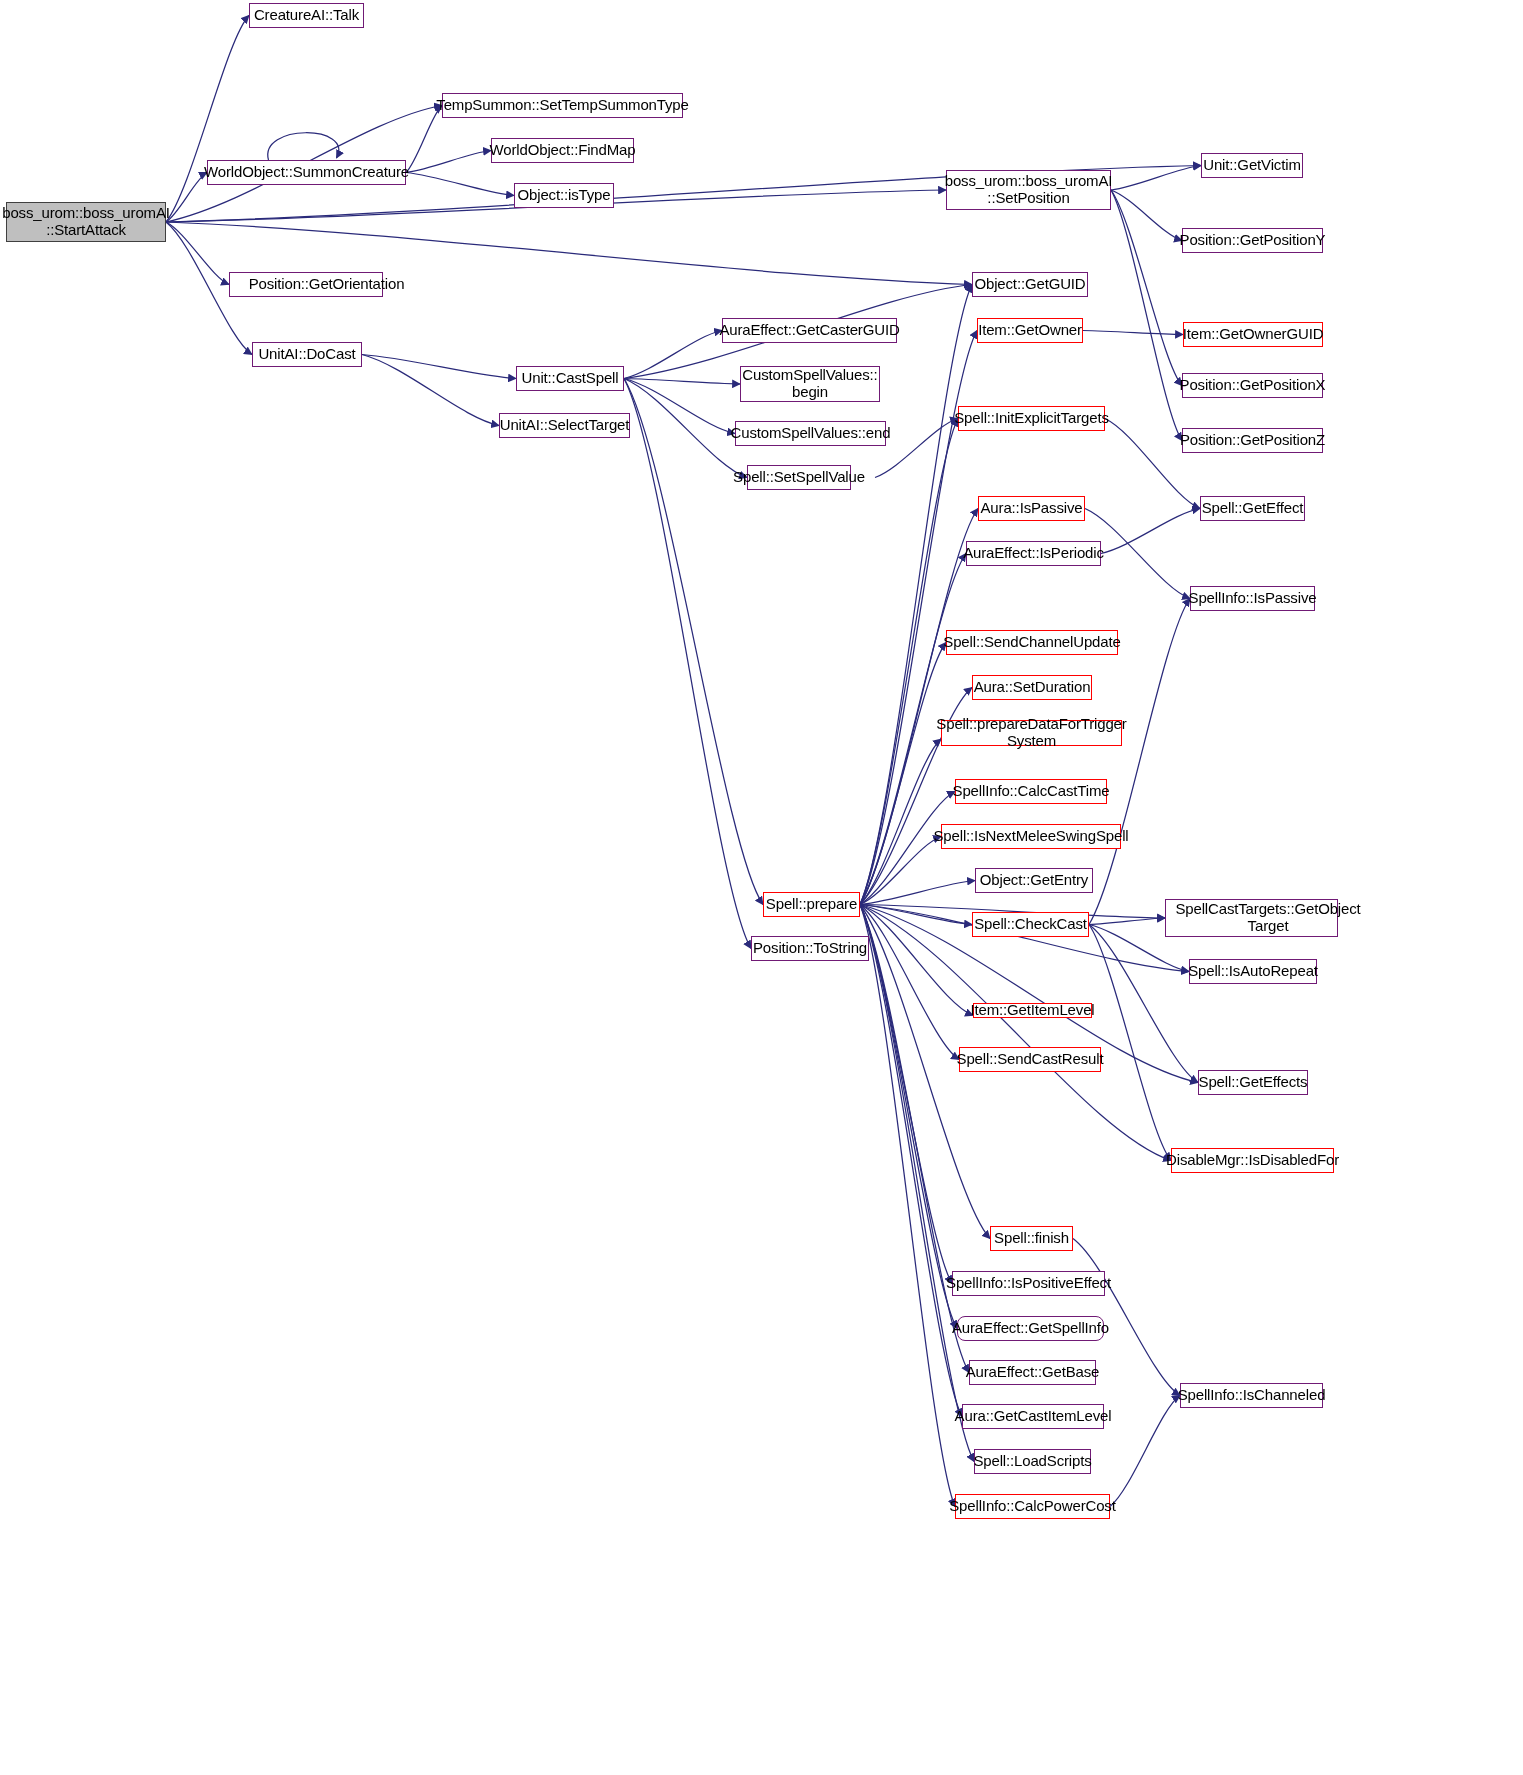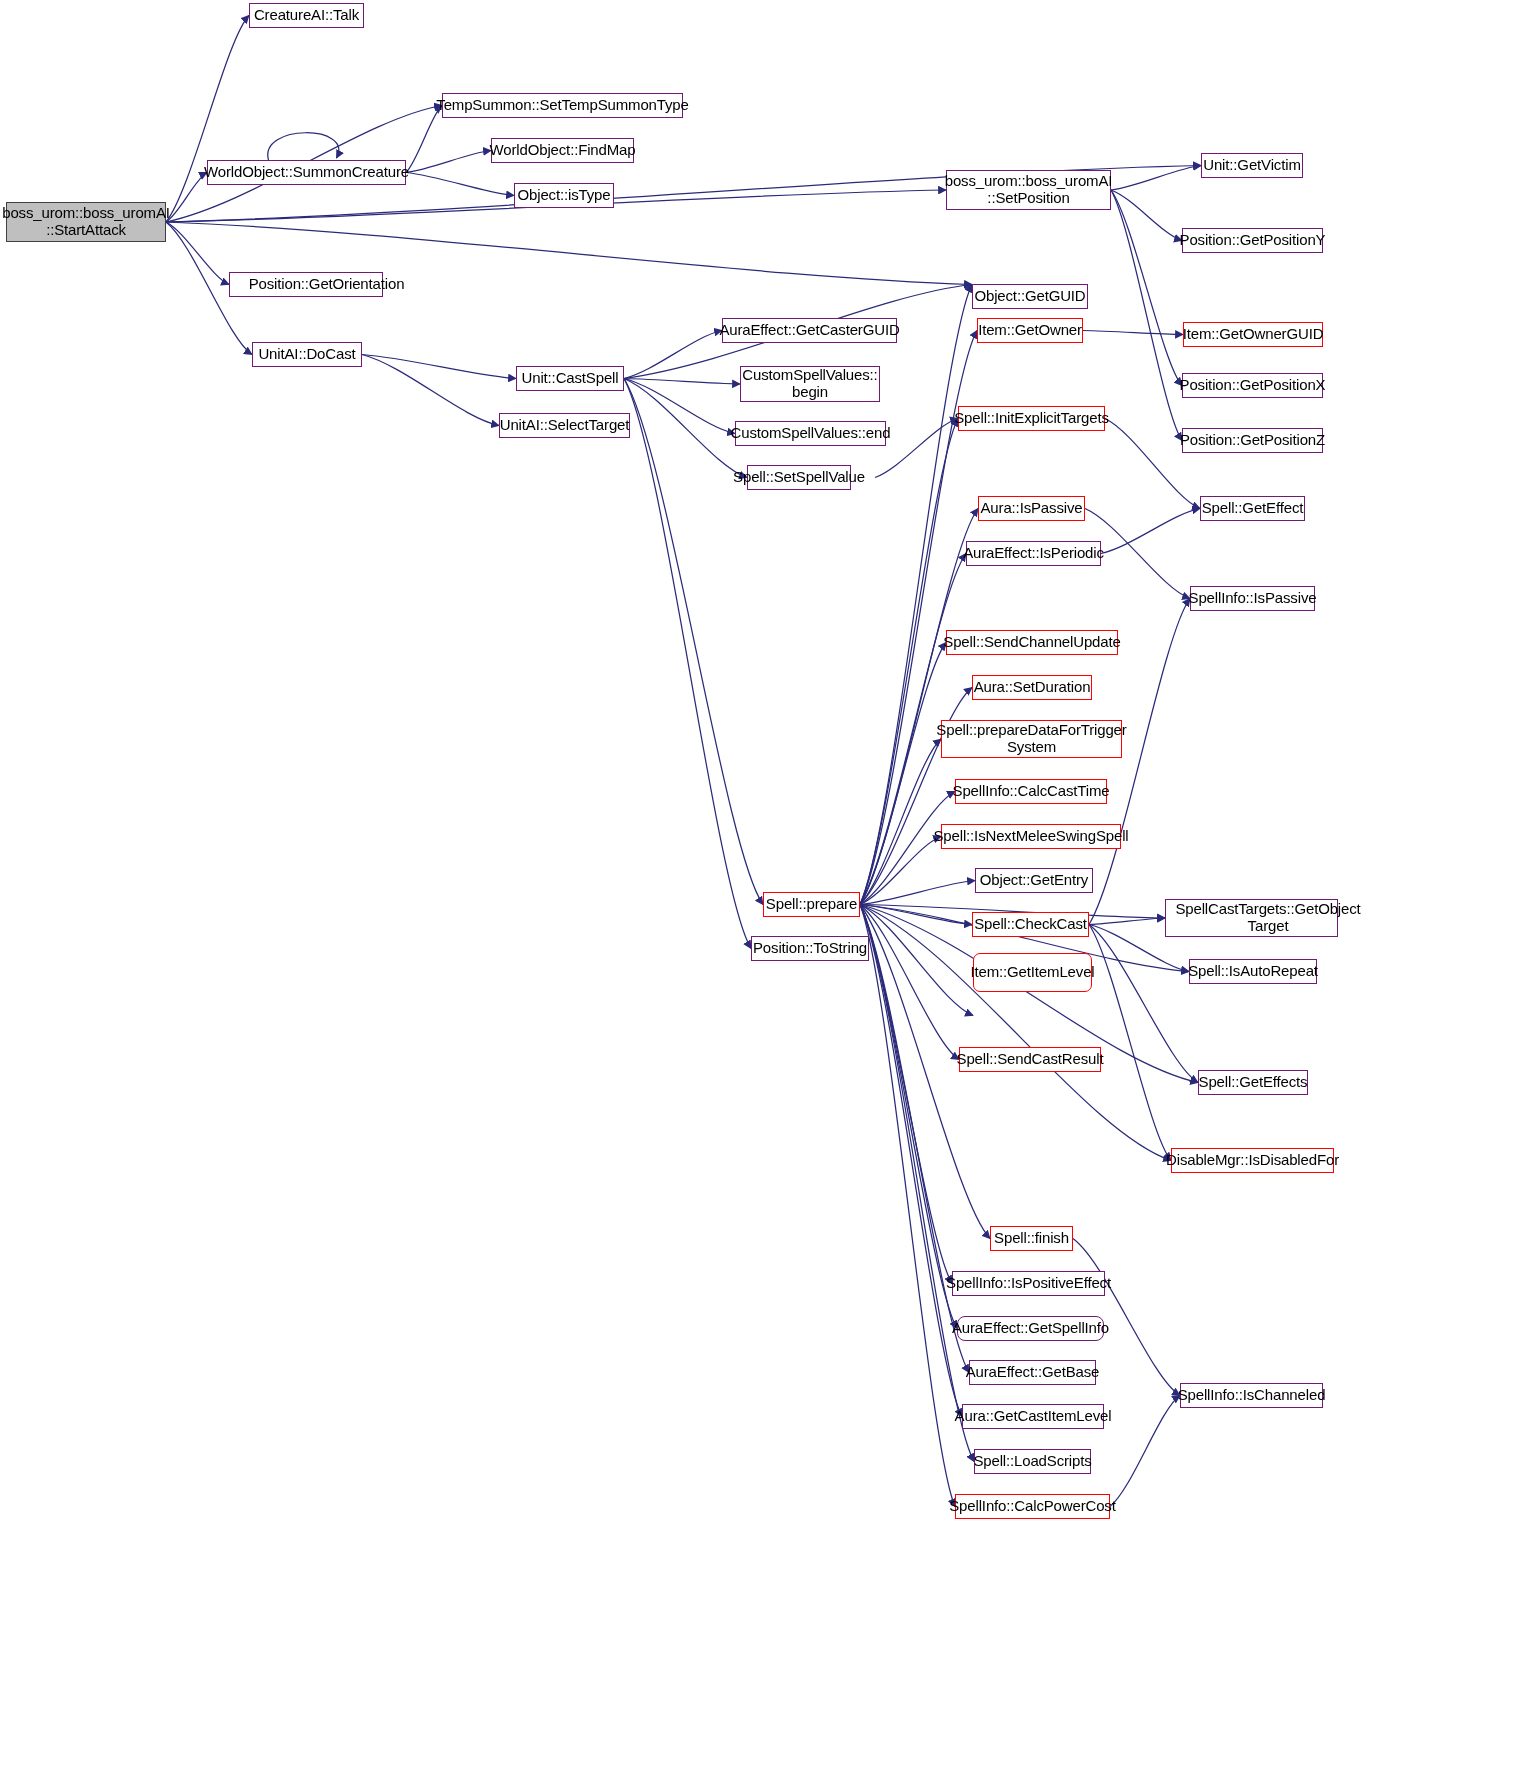--- a/index.html
+++ b/index.html
@@ -126,52 +126,52 @@
     <div class="node" style="left: 249px; top: 3px; width: 115px; height: 25px;">CreatureAI::Talk</div>
     <div class="node" style="left: 442px; top: 93px; width: 241px; height: 25px;">TempSummon::SetTempSummonType</div>
     <div class="node" style="left: 491px; top: 138px; width: 143px; height: 25px;">WorldObject::FindMap</div>
     <div class="node" style="left: 207px; top: 160px; width: 199px; height: 25px;">WorldObject::SummonCreature</div>
     <div class="node" style="left: 514px; top: 183px; width: 100px; height: 25px;">Object::isType</div>
     <div class="node" style="left: 946px; top: 170px; width: 165px; height: 40px;">boss_urom::boss_uromAI
 ::SetPosition</div>
     <div class="node" style="left: 1201px; top: 153px; width: 102px; height: 25px;">Unit::GetVictim</div>
     <div class="node" style="left: 1182px; top: 228px; width: 141px; height: 25px;">Position::GetPositionY</div>
     <div class="node" style="left: 229px; top: 272px; width: 154px; height: 25px; padding-left: 44px;">Position::GetOrientation</div>
-    <div class="node" style="left: 972px; top: 284px; width: 116px; height: 25px;">Object::GetGUID</div>
+    <div class="node" style="left: 972px; top: 272px; width: 116px; height: 25px;">Object::GetGUID</div>
     <div class="node red" style="left: 977px; top: 318px; width: 106px; height: 25px;">Item::GetOwner</div>
     <div class="node red" style="left: 1183px; top: 322px; width: 140px; height: 25px;">Item::GetOwnerGUID</div>
     <div class="node" style="left: 722px; top: 318px; width: 175px; height: 25px;">AuraEffect::GetCasterGUID</div>
     <div class="node" style="left: 252px; top: 342px; width: 110px; height: 25px;">UnitAI::DoCast</div>
     <div class="node" style="left: 516px; top: 366px; width: 108px; height: 25px;">Unit::CastSpell</div>
     <div class="node" style="left: 740px; top: 366px; width: 140px; height: 36px;">CustomSpellValues::
 begin</div>
     <div class="node" style="left: 1182px; top: 373px; width: 141px; height: 25px;">Position::GetPositionX</div>
     <div class="node red" style="left: 958px; top: 406px; width: 147px; height: 25px;">Spell::InitExplicitTargets</div>
     <div class="node" style="left: 499px; top: 413px; width: 131px; height: 25px;">UnitAI::SelectTarget</div>
     <div class="node" style="left: 1182px; top: 428px; width: 141px; height: 25px;">Position::GetPositionZ</div>
     <div class="node" style="left: 735px; top: 421px; width: 151px; height: 25px;">CustomSpellValues::end</div>
     <div class="node" style="left: 747px; top: 465px; width: 104px; height: 25px;">Spell::SetSpellValue</div>
     <div class="node" style="left: 1200px; top: 496px; width: 105px; height: 25px;">Spell::GetEffect</div>
     <div class="node red" style="left: 978px; top: 496px; width: 107px; height: 25px;">Aura::IsPassive</div>
     <div class="node" style="left: 966px; top: 541px; width: 135px; height: 25px;">AuraEffect::IsPeriodic</div>
     <div class="node" style="left: 1190px; top: 586px; width: 125px; height: 25px;">SpellInfo::IsPassive</div>
     <div class="node red" style="left: 946px; top: 630px; width: 172px; height: 25px;">Spell::SendChannelUpdate</div>
     <div class="node red" style="left: 972px; top: 675px; width: 120px; height: 25px;">Aura::SetDuration</div>
-    <div class="node red" style="left: 941px; top: 720px; width: 181px; height: 38px;">Spell::prepareDataForTrigger
+    <div class="node red" style="left: 941px; top: 720px; width: 181px; height: 26px;">Spell::prepareDataForTrigger
 System</div>
     <div class="node red" style="left: 955px; top: 779px; width: 152px; height: 25px;">SpellInfo::CalcCastTime</div>
     <div class="node red" style="left: 941px; top: 824px; width: 180px; height: 25px;">Spell::IsNextMeleeSwingSpell</div>
     <div class="node" style="left: 975px; top: 868px; width: 118px; height: 25px;">Object::GetEntry</div>
     <div class="node red" style="left: 763px; top: 892px; width: 97px; height: 25px;">Spell::prepare</div>
     <div class="node red" style="left: 972px; top: 912px; width: 117px; height: 25px;">Spell::CheckCast</div>
     <div class="node" style="left: 1165px; top: 899px; width: 173px; height: 38px; padding-left: 36px;">SpellCastTargets::GetObject
 Target</div>
     <div class="node" style="left: 751px; top: 936px; width: 118px; height: 25px;">Position::ToString</div>
     <div class="node" style="left: 1189px; top: 959px; width: 128px; height: 25px;">Spell::IsAutoRepeat</div>
-    <div class="node red" style="left: 973px; top: 953px; width: 119px; height: 39px; border-radius: 7px;">Item::GetItemLevel</div>
+    <div class="node red" style="left: 973px; top: 1003px; width: 119px; height: 15px;">Item::GetItemLevel</div>
     <div class="node red" style="left: 959px; top: 1047px; width: 142px; height: 25px;">Spell::SendCastResult</div>
     <div class="node" style="left: 1198px; top: 1070px; width: 110px; height: 25px;">Spell::GetEffects</div>
     <div class="node red" style="left: 1171px; top: 1148px; width: 163px; height: 25px;">DisableMgr::IsDisabledFor</div>
     <div class="node red" style="left: 990px; top: 1226px; width: 83px; height: 25px;">Spell::finish</div>
     <div class="node" style="left: 952px; top: 1271px; width: 153px; height: 25px;">SpellInfo::IsPositiveEffect</div>
     <div class="node" style="left: 957px; top: 1316px; width: 147px; height: 25px; border-radius: 8px;">AuraEffect::GetSpellInfo</div>
     <div class="node" style="left: 969px; top: 1360px; width: 127px; height: 25px;">AuraEffect::GetBase</div>
     <div class="node" style="left: 1180px; top: 1383px; width: 143px; height: 25px;">SpellInfo::IsChanneled</div>
     <div class="node" style="left: 962px; top: 1404px; width: 142px; height: 25px;">Aura::GetCastItemLevel</div>
     <div class="node" style="left: 974px; top: 1449px; width: 117px; height: 25px;">Spell::LoadScripts</div>

